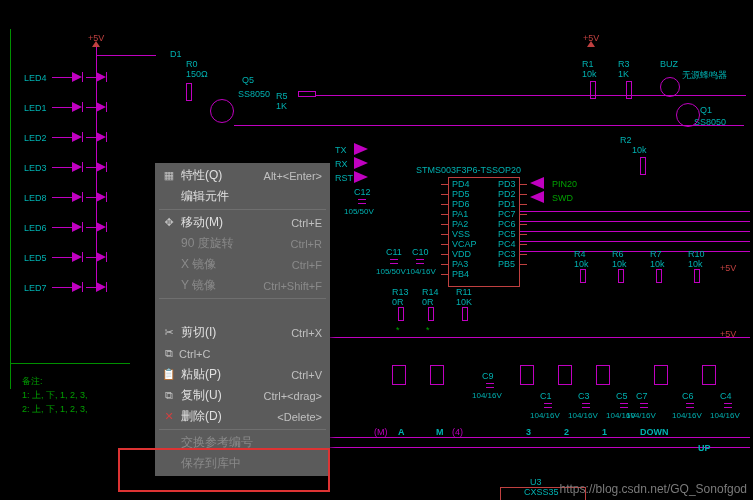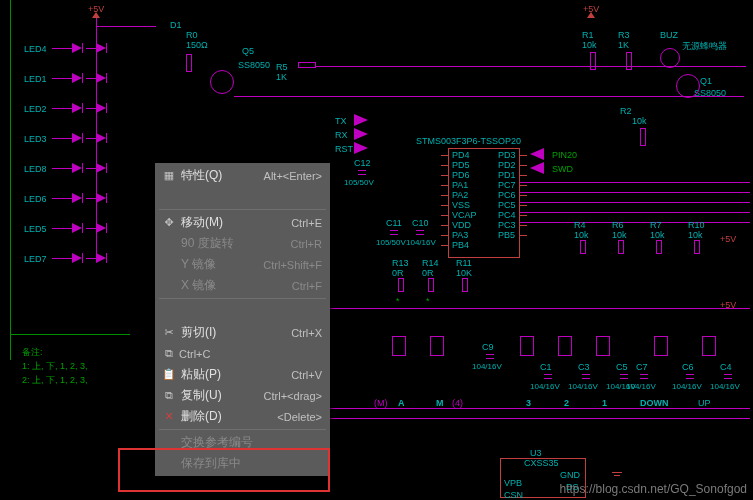--- a/index.html
+++ b/index.html
@@ -6,20 +6,21 @@
   html, body { width: 753px; height: 500px; overflow: hidden; }
   body {
     background: #000;
     font-family: "Microsoft YaHei", Arial, sans-serif;
     font-size: 11px;
     position: relative;
   }
   .canvas {
     position: absolute; inset: 0;
     background: #000;
+    margin-top: 29px;
   }
   
   .wire-h { position: absolute; height: 1px; background: #c000c0; }
   .wire-v { position: absolute; width: 1px; background: #c000c0; }
   .wire-gh { position: absolute; height: 1px; background: #009000; }
   .wire-gv { position: absolute; width: 1px; background: #009000; }
   .txt { position: absolute; color: #00b0b0; font-size: 9px; white-space: nowrap; }
   .txt.g { color: #00a000; }
   .txt.m { color: #c000c0; }
   .txt.r { color: #c04040; }
@@ -388,21 +389,21 @@
   <div class="cap" style="left:724px; top:370px"></div>
 
   <span class="txt m" style="left:374px; top:398px">(M)</span>
   <span class="txt" style="left:398px; top:398px; font-weight:bold">A</span>
   <span class="txt" style="left:436px; top:398px; font-weight:bold">M</span>
   <span class="txt m" style="left:452px; top:398px">(4)</span>
   <span class="txt" style="left:526px; top:398px; font-weight:bold">3</span>
   <span class="txt" style="left:564px; top:398px; font-weight:bold">2</span>
   <span class="txt" style="left:602px; top:398px; font-weight:bold">1</span>
   <span class="txt" style="left:640px; top:398px; font-weight:bold">DOWN</span>
-  <span class="txt" style="left:698px; top:398px; font-weight:normal">UP</span>
+  <span class="txt" style="left:698px; top:414px; font-weight:bold">UP</span>
 
   <div class="chip" style="left:500px; top:458px; width:86px; height:40px"></div>
   <span class="txt" style="left:530px; top:448px">U3</span>
   <span class="txt" style="left:524px; top:458px">CXSS35</span>
   <span class="txt" style="left:504px; top:478px">VPB</span>
   <span class="txt" style="left:504px; top:490px">CSN</span>
   <span class="txt" style="left:560px; top:470px">GND</span>
   <span class="txt" style="left:566px; top:482px">DS</span>
   <div class="gnd" style="left:612px; top:472px"></div>
 
@@ -416,43 +417,44 @@
 
 <div class="ctx">
 
   <div class="row">
     <span class="ico">▦</span>
     <span class="lbl">特性(Q)</span>
     <span class="acc">Alt+&lt;Enter&gt;</span>
   </div>
   <div class="row">
     <span class="ico"></span>
+    <span class="lbl">编辑元件</span>
     <span class="acc"></span>
   </div>
   <div class="sep"></div>
 
   <div class="row">
     <span class="ico">✥</span>
     <span class="lbl">移动(M)</span>
     <span class="acc">Ctrl+E</span>
   </div>
   <div class="row disabled">
     <span class="ico"></span>
     <span class="lbl">90 度旋转</span>
     <span class="acc">Ctrl+R</span>
   </div>
   <div class="row disabled">
     <span class="ico"></span>
+    <span class="lbl">X 镜像</span>
+    <span class="acc">Ctrl+F</span>
+  </div>
+  <div class="row disabled">
+    <span class="ico"></span>
     <span class="lbl">Y 镜像</span>
     <span class="acc">Ctrl+Shift+F</span>
-  </div>
-  <div class="row disabled">
-    <span class="ico"></span>
-    <span class="lbl">X 镜像</span>
-    <span class="acc">Ctrl+F</span>
   </div>
   <div class="sep"></div>
 
   <div class="row disabled">
     <span class="ico"></span>
     <span class="acc"></span>
   </div>
   <div class="row">
     <span class="ico">✂</span>
     <span class="lbl">剪切(I)</span>

